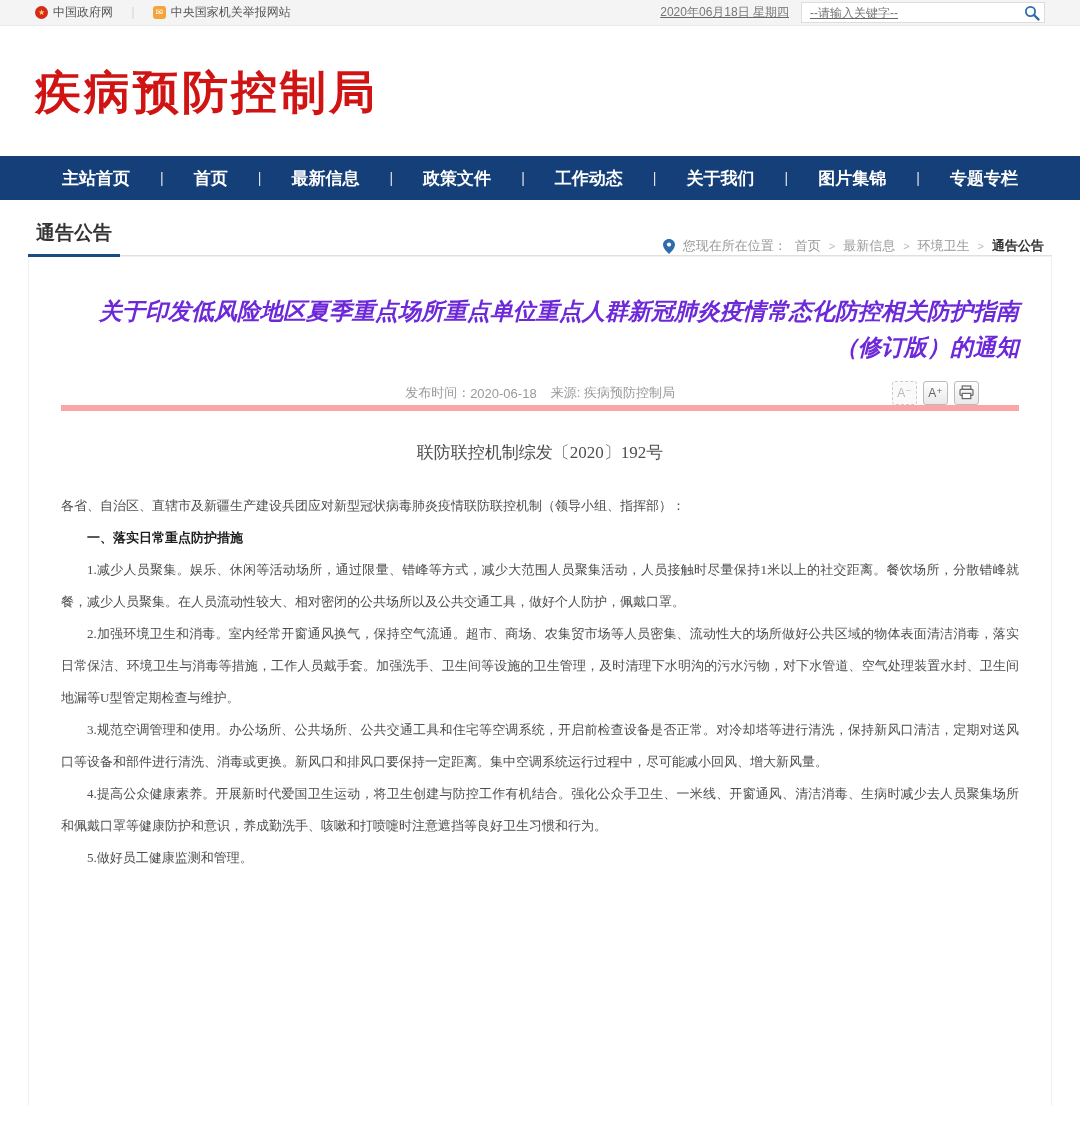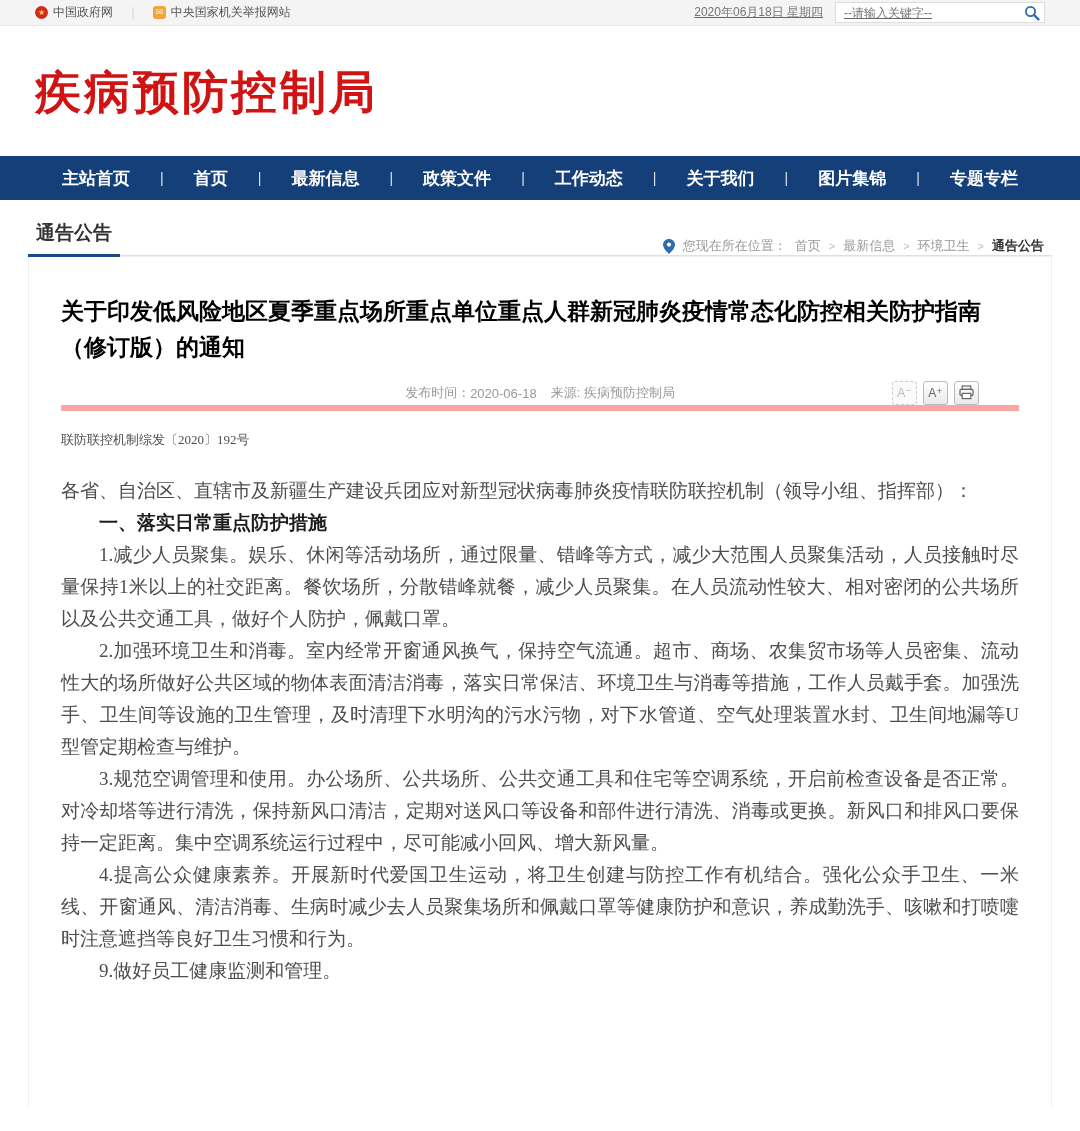--- a/index.html
+++ b/index.html
@@ -13,21 +13,21 @@
   .topbar-left { display:flex; align-items:center; gap:8px; }
   .tb-link { display:flex; align-items:center; gap:5px; color:#555; cursor:pointer; text-decoration:none; }
   .emblem { width:13px; height:13px; border-radius:50%; background:#d42a1d; color:#ffd34d;
             font-size:8px; line-height:13px; text-align:center; display:inline-block; }
   .report-ic { width:13px; height:13px; border-radius:3px; background:#f3a43b; color:#fff;
                font-size:9px; line-height:13px; text-align:center; display:inline-block; }
   .tb-sep { color:#ccc; padding:0 6px; }
   .topbar-right { display:flex; align-items:center; gap:12px;text-decoration:underline; }
   .tb-date { color:#777; }
   .searchbox { display:flex; align-items:center; background:#fff; border:1px solid #ddd;
-               height:21px; width:210px; padding:0 4px 0 8px; }
+               height:21px; width:244px; padding:0 4px 0 8px; }
   .searchbox input { border:none; outline:none; flex:1; font-size:12px; color:#999;
                      background:transparent; font-family:inherit; }
   .search-ic { width:16px; height:16px; cursor:pointer; }
 
   
   .siteheader { height:130px; background:#fff; padding:36px 0 0 35px; }
   .sitename { font-size:46px; font-weight:bold; color:#d01414; letter-spacing:3px; cursor:pointer; }
 
   
   .mainnav { height:44px; background:#153f78; display:flex; align-items:center;
@@ -43,36 +43,36 @@
   .crumbs { display:flex; align-items:center; gap:8px; font-size:13px; color:#999;
             padding-right:8px; }
   .pin { width:12px; height:15px; }
   .bc-link { color:#999; text-decoration:none; cursor:pointer; }
   .bc-link.current { color:#333; font-weight:bold; cursor:default; }
   .bc-sep { color:#bbb; font-size:11px; }
 
   
   .content-panel { margin:0 28px; border:1px solid #f1f1f1; border-bottom:none;
                    min-height:850px; padding:0 32px; }
-  .art-title { margin-top:36px; text-align:left; color:#000000; font-size:23px;
-               font-weight:600; line-height:36px; }
+  .art-title { margin-top:36px; text-align:right; color:#6d28d9; font-size:23px;
+               font-weight:600; line-height:36px;font-style:italic; }
   .meta-row { position:relative; margin-top:16px; height:30px; border-bottom:6px solid #fca5a5;
               display:flex; align-items:center; justify-content:center;
               font-size:13px; color:#999; }
   .meta-row .gap { display:inline-block; width:14px; }
   .font-tools { position:absolute; right:40px; top:0; display:flex; gap:6px; }
   .tool-btn { width:25px; height:24px; font-size:12px; color:#666; text-align:center; line-height:22px;
               background:linear-gradient(#fff,#e9e9e9); border:1px solid #bbb; border-radius:3px; cursor:pointer; }
   .tool-btn.dashed { border:1px dashed #ccc; background:#fafafa; color:#bbb; }
   .tool-btn svg { margin-top:3px; }
-  .docnum { margin-top:20px; font-size:13px; color:#4f4f4f;
+  .docnum { margin-top:30px; text-align:center; font-size:17px; color:#4f4f4f;
             font-family:"Liberation Serif","DejaVu Serif",serif; }
 
   .article-body { margin-top:26px; font-family:"Liberation Serif","DejaVu Serif",serif;
-                  font-size:19px; color:#4d4d4d; line-height:32px;
+                  font-size:13px; color:#4d4d4d; line-height:32px;
                   text-align:justify; text-justify:inter-ideograph; }
   .para { word-break:break-all; }
   .para.indent { text-indent:2em; }
   .para.heading { text-indent:2em; font-weight:bold; color:#1d1d1d; }
 </style>
 </head>
 <body>
 
 <div class="topbar">
   <div class="topbar-left">
@@ -168,15 +168,15 @@
 
   <div class="docnum">联防联控机制综发〔2020〕192号</div>
 
   <div class="article-body">
       <p class="para plain">各省、自治区、直辖市及新疆生产建设兵团应对新型冠状病毒肺炎疫情联防联控机制（领导小组、指挥部）：</p>
       <p class="para heading">一、落实日常重点防护措施</p>
       <p class="para indent">1.减少人员聚集。娱乐、休闲等活动场所，通过限量、错峰等方式，减少大范围人员聚集活动，人员接触时尽量保持1米以上的社交距离。餐饮场所，分散错峰就餐，减少人员聚集。在人员流动性较大、相对密闭的公共场所以及公共交通工具，做好个人防护，佩戴口罩。</p>
       <p class="para indent">2.加强环境卫生和消毒。室内经常开窗通风换气，保持空气流通。超市、商场、农集贸市场等人员密集、流动性大的场所做好公共区域的物体表面清洁消毒，落实日常保洁、环境卫生与消毒等措施，工作人员戴手套。加强洗手、卫生间等设施的卫生管理，及时清理下水明沟的污水污物，对下水管道、空气处理装置水封、卫生间地漏等U型管定期检查与维护。</p>
       <p class="para indent">3.规范空调管理和使用。办公场所、公共场所、公共交通工具和住宅等空调系统，开启前检查设备是否正常。对冷却塔等进行清洗，保持新风口清洁，定期对送风口等设备和部件进行清洗、消毒或更换。新风口和排风口要保持一定距离。集中空调系统运行过程中，尽可能减小回风、增大新风量。</p>
       <p class="para indent">4.提高公众健康素养。开展新时代爱国卫生运动，将卫生创建与防控工作有机结合。强化公众手卫生、一米线、开窗通风、清洁消毒、生病时减少去人员聚集场所和佩戴口罩等健康防护和意识，养成勤洗手、咳嗽和打喷嚏时注意遮挡等良好卫生习惯和行为。</p>
-      <p class="para indent">9.做好员工健康监测和管理。</p>
+      <p class="para indent">5.做好员工健康监测和管理。</p>
     </div>
 </div>
 
 </body></html>

